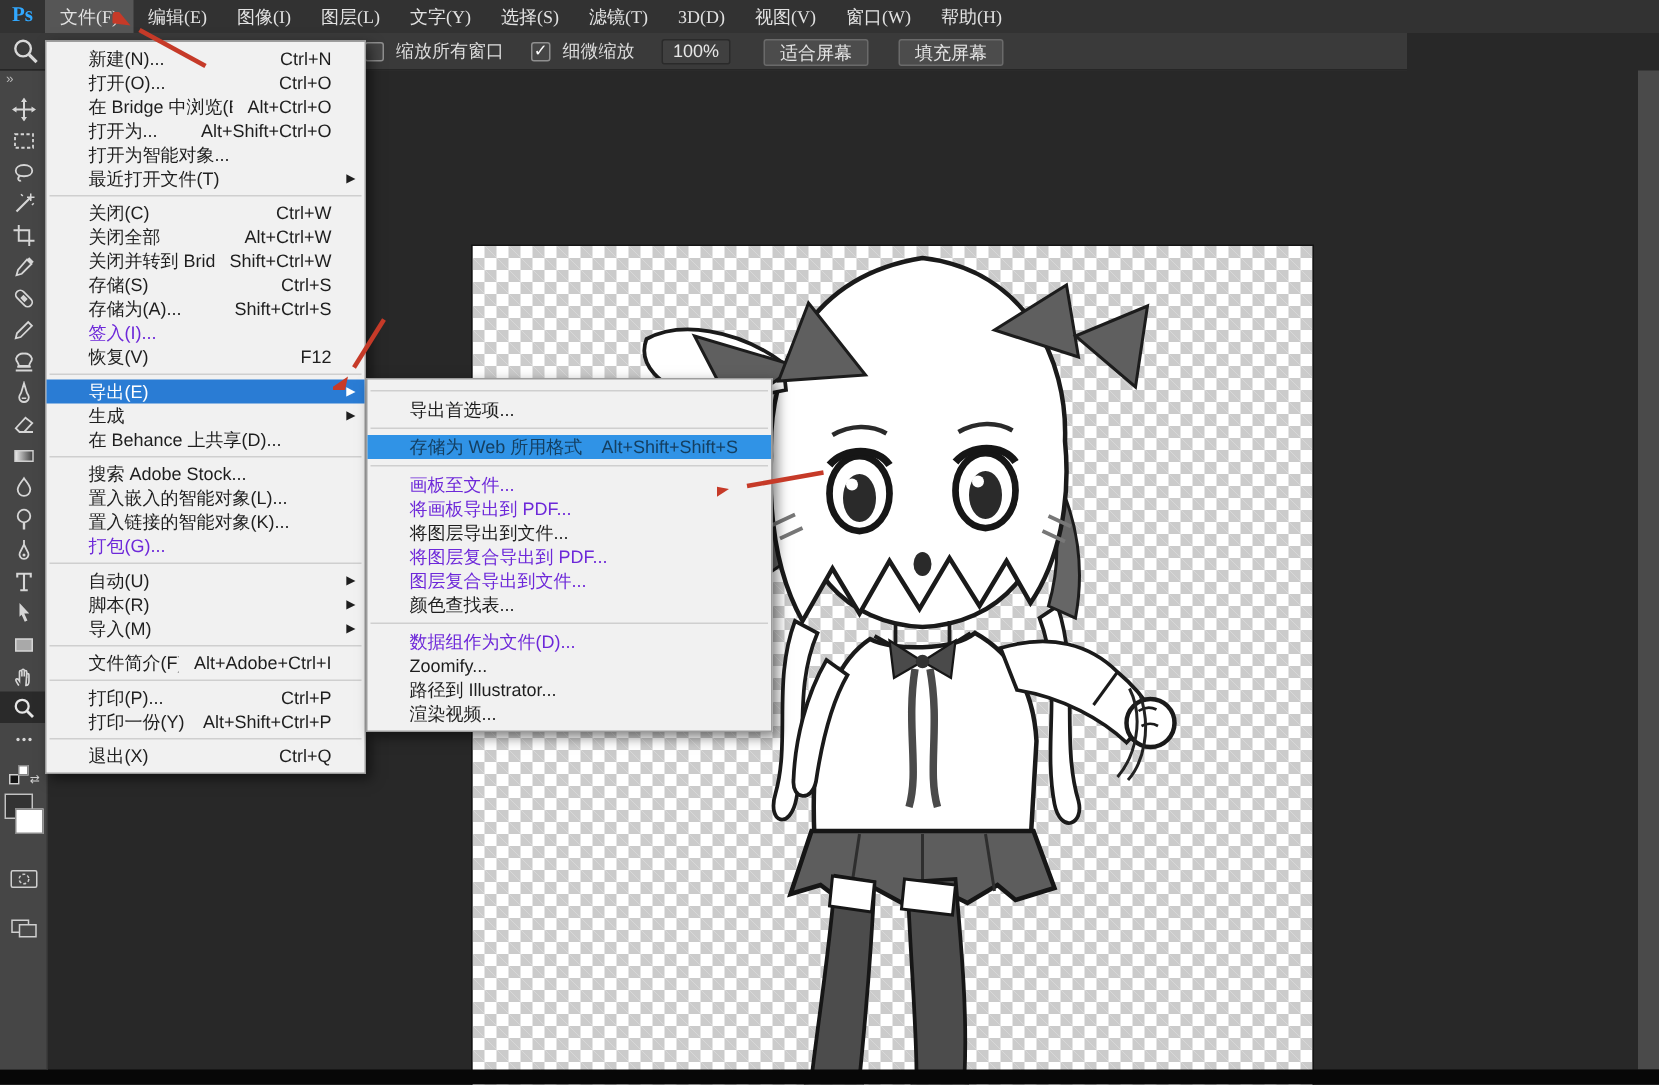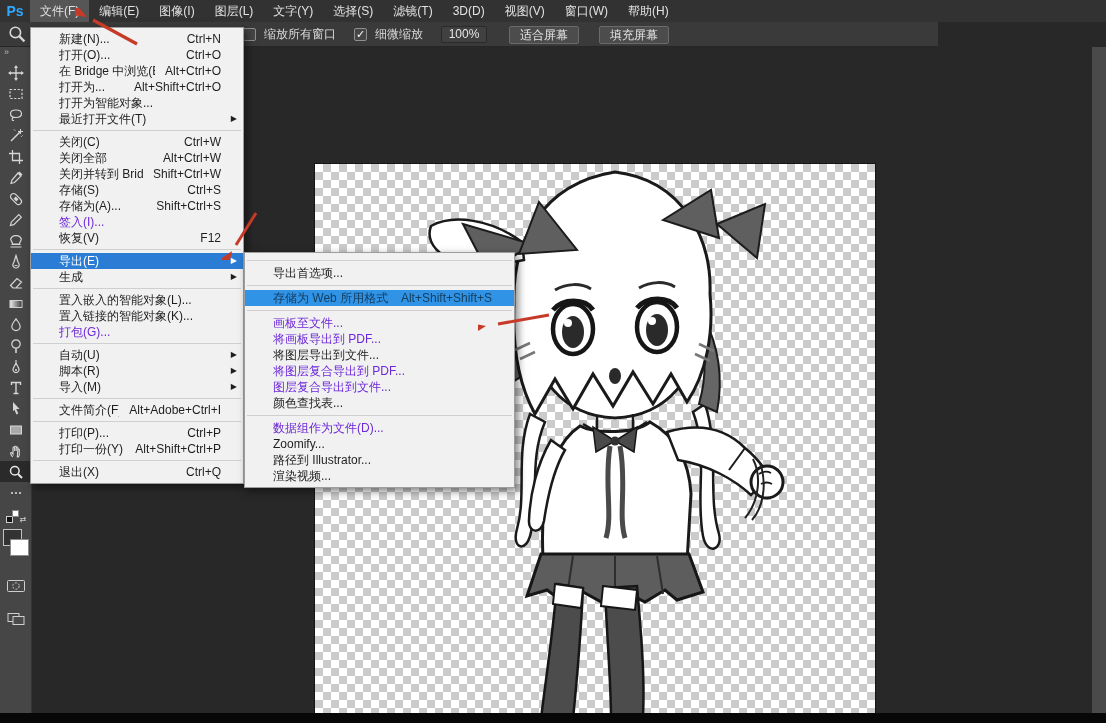--- a/index.html
+++ b/index.html
@@ -1,20 +1,20 @@
 <!DOCTYPE html>
 <html><head>
 <meta charset="utf-8">
 <style>
   * { margin:0; padding:0; box-sizing:border-box; }
   html,body { width:1106px; height:723px; overflow:hidden; }
   body { position:relative; font-family:"Liberation Sans","DejaVu Sans",sans-serif; background:#282828; }
 
   
-  #menubar { position:absolute; left:0; top:0; width:1106px; height:22px; background:#323232; display:flex; align-items:center; z-index:20; }
+  #menubar { position:absolute; left:0; top:0; width:1106px; height:22px; background:#323232; display:flex; align-items:center; z-index:20;font-family:Liberation Serif, serif; }
   #ps-logo { width:30px; text-align:center; font-weight:bold; font-size:14px; color:#31a8ff; }
   #menubar-items { display:flex; height:22px; }
   .mbi { padding:0 10px; line-height:22px; font-size:12px; color:#e2e2e2; cursor:default; }
   .mbi.active { background:#565656; }
 
   
   #optionsbar { position:absolute; left:0; top:22px; width:938px; height:25px; background:#3a3a3a; border-bottom:1px solid #262626; display:flex; align-items:center; font-size:12px; color:#dcdcdc; z-index:10; }
   #opt-tool-icon { margin-left:7px; width:20px; height:20px; }
   #opt-group { position:absolute; left:243px; top:0; height:25px; display:flex; align-items:center; gap:8px; }
   .chk { width:13px; height:13px; background:#454545; border:1px solid #8f8f8f; border-radius:2px; display:inline-flex; align-items:center; justify-content:center; font-size:11px; color:#fff; line-height:11px; }
@@ -382,21 +382,27 @@
     </div>
     <div class="msep"></div>
     <div class="mrow sel">
       <span class="ml">导出(E)</span>
       <span class="arr">▶</span>
     </div>
     <div class="mrow">
       <span class="ml">生成</span>
       <span class="arr">▶</span>
     </div>
-    <div class="msep"></div>
+    <div class="mrow">
+      <span class="ml">在 Behance 上共享(D)...</span>
+    </div>
+    <div class="msep"></div>
+    <div class="mrow">
+      <span class="ml">搜索 Adobe Stock...</span>
+    </div>
     <div class="mrow">
       <span class="ml">置入嵌入的智能对象(L)...</span>
     </div>
     <div class="mrow">
       <span class="ml">置入链接的智能对象(K)...</span>
     </div>
     <div class="mrow dis">
       <span class="ml">打包(G)...</span>
     </div>
     <div class="msep"></div>

